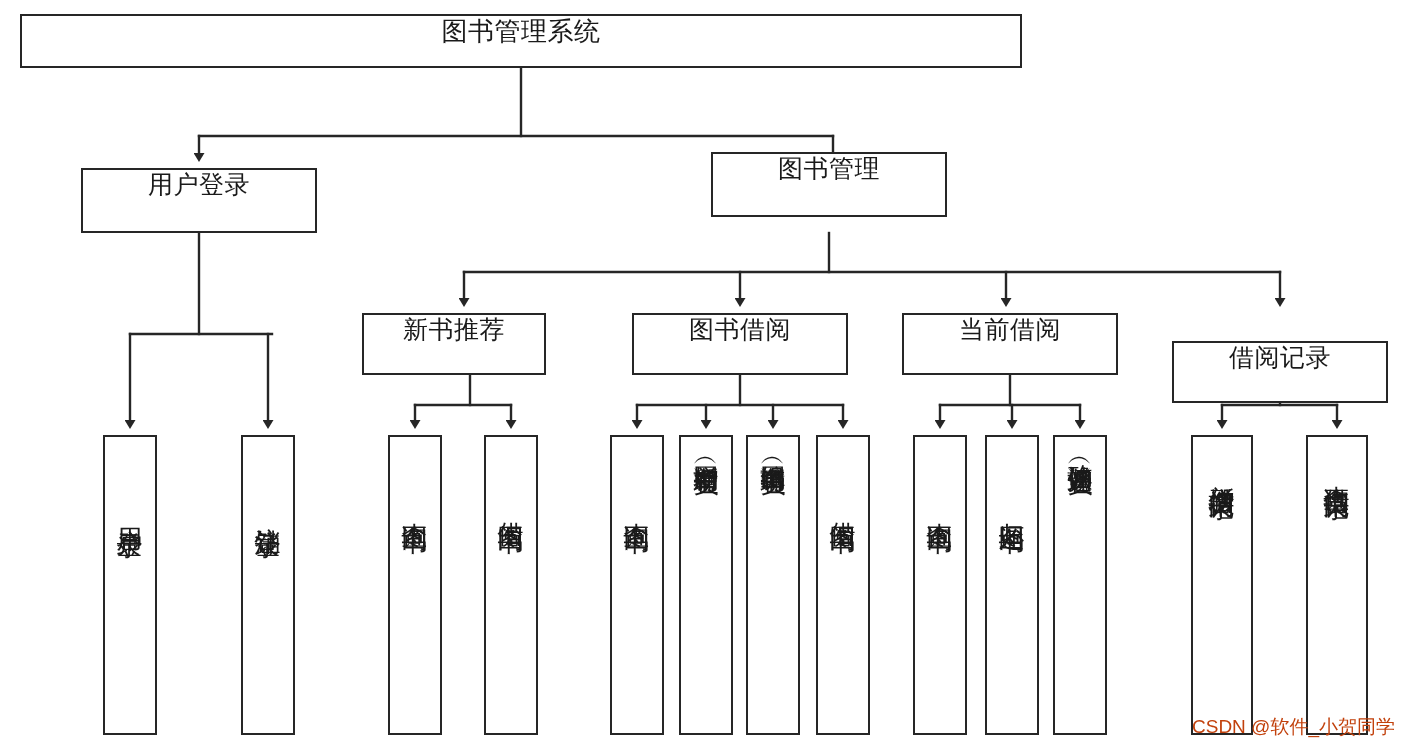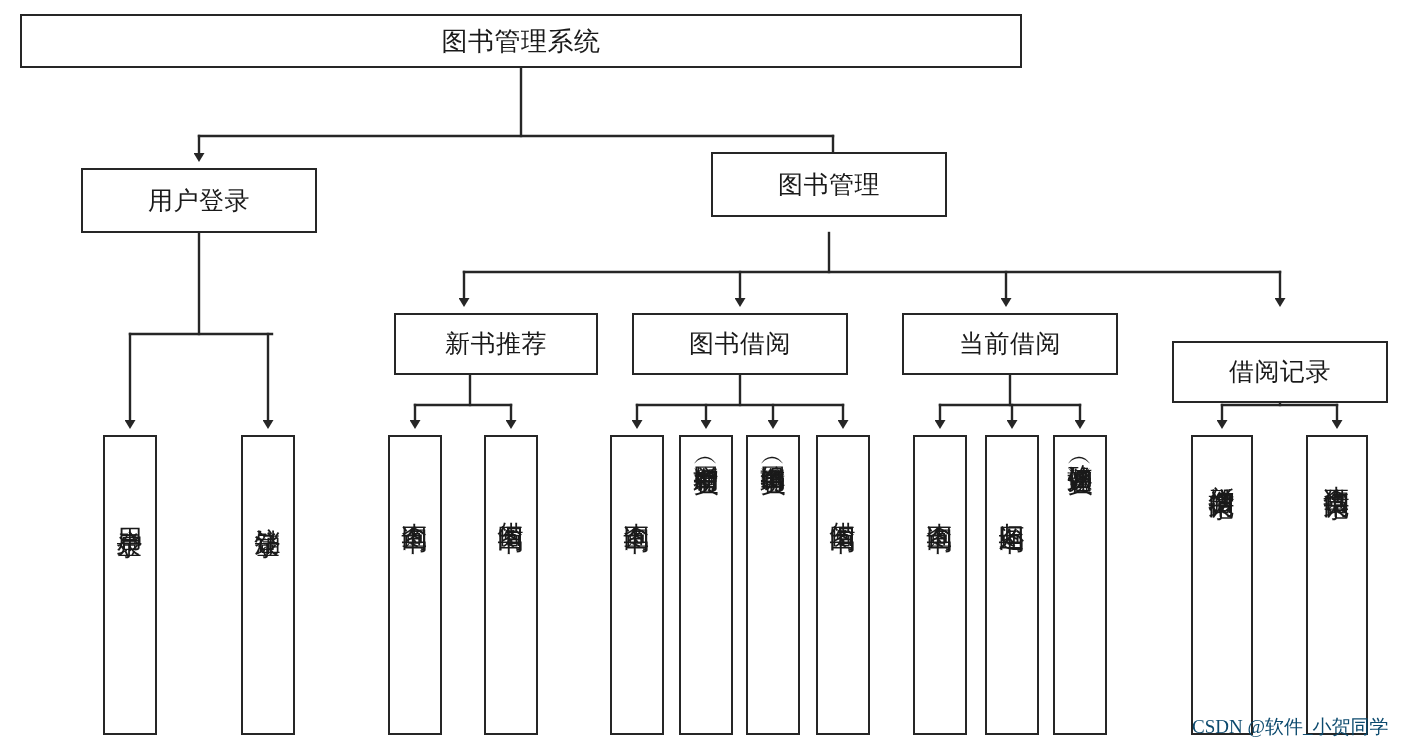--- a/index.html
+++ b/index.html
@@ -24,21 +24,20 @@
     top: 0;
     width: 1405px;
     height: 747px;
   }
   .node {
     position: absolute;
     box-sizing: border-box;
     border: 2.4px solid #262626;
     background: #ffffff;
     display: flex;
-    align-items: center;
     justify-content: center;
     color: #1a1a1a;
     z-index: 2;
   }
   .node .label {
     display: block;
     text-align: center;
     line-height: 1.18;
     white-space: nowrap;
   }
@@ -64,24 +63,24 @@
     white-space: nowrap;
     margin: 0 auto;
   }
   .node.vert.tall .label {
     font-size: 25px;
     letter-spacing: 1px;
   }
   .watermark {
     position: absolute;
     font-size: 19px;
-    color: #0c4a6e;
+    color: #c2410c;
     white-space: nowrap;
     z-index: 5;
-    font-family: Liberation Serif, serif;
+    font-family: Liberation Sans, sans-serif;
   }
 </style>
 </head>
 <body>
 
 <div id="canvas">
 
   <svg id="edges" viewBox="0 0 1405 747" xmlns="http://www.w3.org/2000/svg">
     <defs>
       <marker id="arrow" markerWidth="9" markerHeight="11" refX="1" refY="5.5" orient="auto" markerUnits="userSpaceOnUse">
@@ -136,21 +135,21 @@
     <span class="label">图书管理系统</span>
   </div>
 
   <div class="node horiz" style="left:81px; top:168px; width:236px; height:65px;">
     <span class="label">用户登录</span>
   </div>
   <div class="node horiz" style="left:711px; top:152px; width:236px; height:65px;">
     <span class="label">图书管理</span>
   </div>
 
-  <div class="node horiz" style="left:362px; top:313px; width:204px; height:62px;margin-left:32px;">
+  <div class="node horiz" style="left:362px; top:313px; width:184px; height:62px;">
     <span class="label">新书推荐</span>
   </div>
   <div class="node horiz" style="left:632px; top:313px; width:216px; height:62px;">
     <span class="label">图书借阅</span>
   </div>
   <div class="node horiz" style="left:902px; top:313px; width:216px; height:62px;">
     <span class="label">当前借阅</span>
   </div>
   <div class="node horiz" style="left:1172px; top:313px; width:216px; height:62px;margin-top:28px;">
     <span class="label">借阅记录</span>

